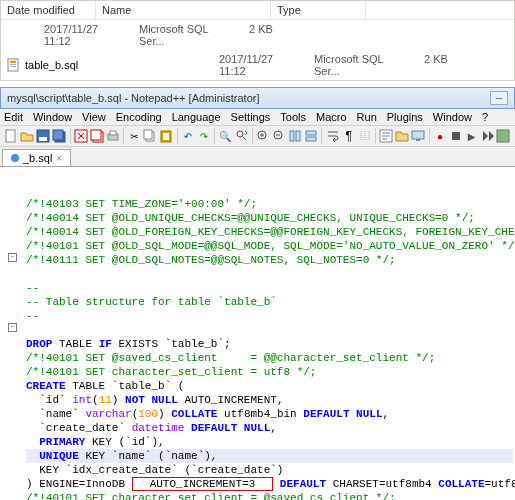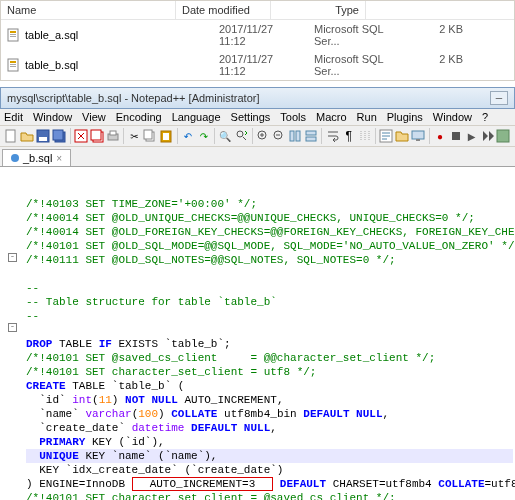--- a/index.html
+++ b/index.html
@@ -3,28 +3,28 @@
 <meta charset="utf-8">
 <style>
   * { box-sizing: border-box; margin: 0; padding: 0; }
   body { font-family: Tahoma, "Segoe UI", sans-serif; font-size: 11px; background: #fff; width: 515px; height: 500px; overflow: hidden; }
   
   .file-explorer { border: 1px solid #d4d0c8; background: #fff; }
   .fe-header { display: flex; background: #fff; border-bottom: 1px solid #e5e5e5; font-size: 11px; color: #333; }
   .fe-col { padding: 3px 6px; border-right: 1px solid #e5e5e5; }
   .fe-col.name { width: 175px; }
   .fe-col.date { width: 95px; }
-  .fe-col.type { width: 95px; text-align: right; }
+  .fe-col.type { width: 95px; }
   .fe-col.size { width: 70px; text-align: left; }
   .fe-row { display: flex; font-size: 11px; padding: 2px 0; }
   .fe-cell { padding: 1px 6px; }
   .fe-cell.name { width: 175px; display: flex; align-items: center; gap: 4px; }
   .fe-cell.date { width: 95px; color: #555; margin-left: 37px; }
   .fe-cell.type { width: 95px; color: #555; }
-  .fe-cell.size { width: 70px; text-align: right; color: #555; padding-right: 10px;}
+  .fe-cell.size { width: 70px; text-align: center; color: #555; padding-right: 10px;}
   .file-icon { width: 14px; height: 14px; display: inline-block; }
   
   .npp-title { background: linear-gradient(#e8f0f8,#d0e0f0); border: 1px solid #7a9ac0; padding: 3px 6px; font-size: 11px; color: #333; margin-top: 6px; display: flex; justify-content: space-between; align-items: center;}
   .npp-title-buttons { display:flex; gap:2px;}
   .npp-title-btn { width:18px; height:14px; background:#e8f0f8; border:1px solid #9ab; display:flex; align-items:center; justify-content:center; font-size:9px;}
   
   .menu-bar { background: #f0f0f0; border-bottom: 1px solid #d4d0c8; padding: 2px 4px; font-size: 11px; display: flex; gap: 10px; }
   .menu-item { cursor: default; }
   
   .toolbar { background: #f0f0f0; border-bottom: 1px solid #d4d0c8; padding: 2px 4px; display: flex; gap: 1px; align-items: center; flex-wrap: nowrap; overflow: hidden; }
@@ -45,36 +45,25 @@
   .c-type { color: #8000ff; }
   .c-number { color: #ff8000; }
   .hl-line { background: #e8e8ff; display:inline-block; width:100%;}
   .red-box { border: 1px solid #d00; display: inline; padding: 0 17px; }
 </style>
 </head>
 <body>
 
 <div class="file-explorer">
   <div class="fe-header">
+    <div class="fe-col date">Date modified</div>
     <div class="fe-col name">Name</div>
-    <div class="fe-col date">Date modified</div>
     <div class="fe-col type">Type</div>
   </div>
   <div class="fe-row">
-    <div class="fe-cell name">
-      <span class="file-icon">
-        <svg width="14" height="14">
-            <rect x="1" y="1" width="10" height="12" fill="#fff" stroke="#888"></rect>
-            <rect x="3" y="3" width="6" height="2" fill="#d9a000"></rect>
-            <rect x="3" y="6" width="6" height="1" fill="#aaa"></rect>
-            <rect x="3" y="8" width="6" height="1" fill="#aaa"></rect>
-          </svg>
-      </span>
-      <span>table_a.sql</span>
-    </div>
     <div class="fe-cell date">2017/11/27 11:12</div>
     <div class="fe-cell type">Microsoft SQL Ser...</div>
     <div class="fe-cell size">2 KB</div>
   </div>
   <div class="fe-row">
     <div class="fe-cell name">
       <span class="file-icon">
         <svg width="14" height="14">
             <rect x="1" y="1" width="10" height="12" fill="#fff" stroke="#888"></rect>
             <rect x="3" y="3" width="6" height="2" fill="#d9a000"></rect>

